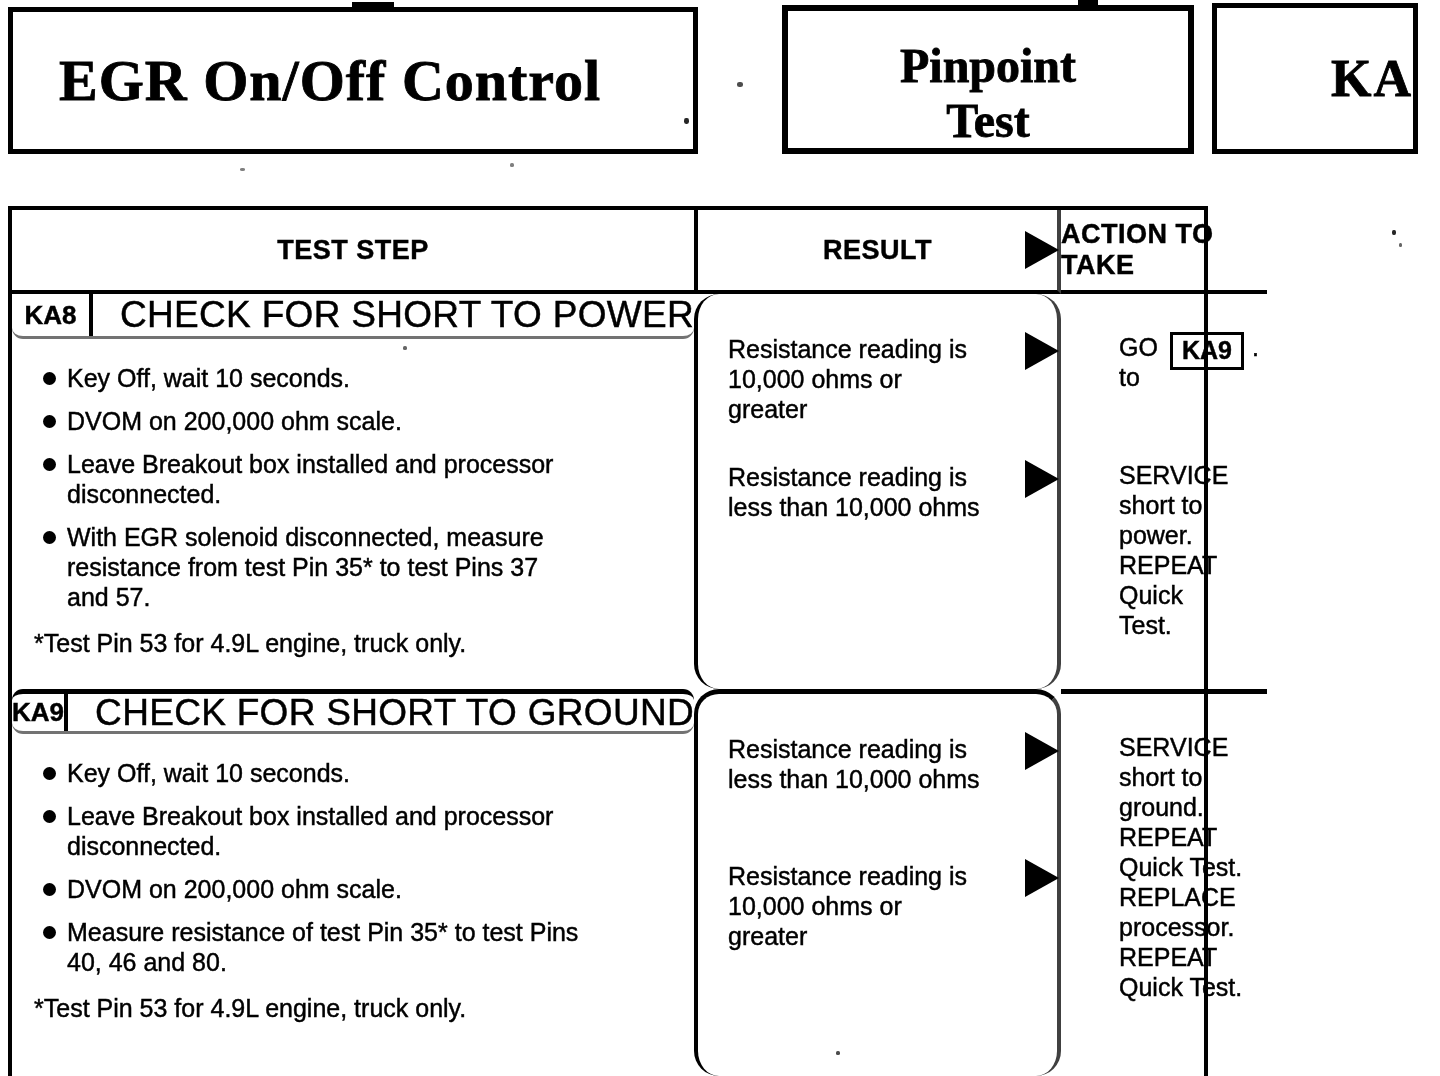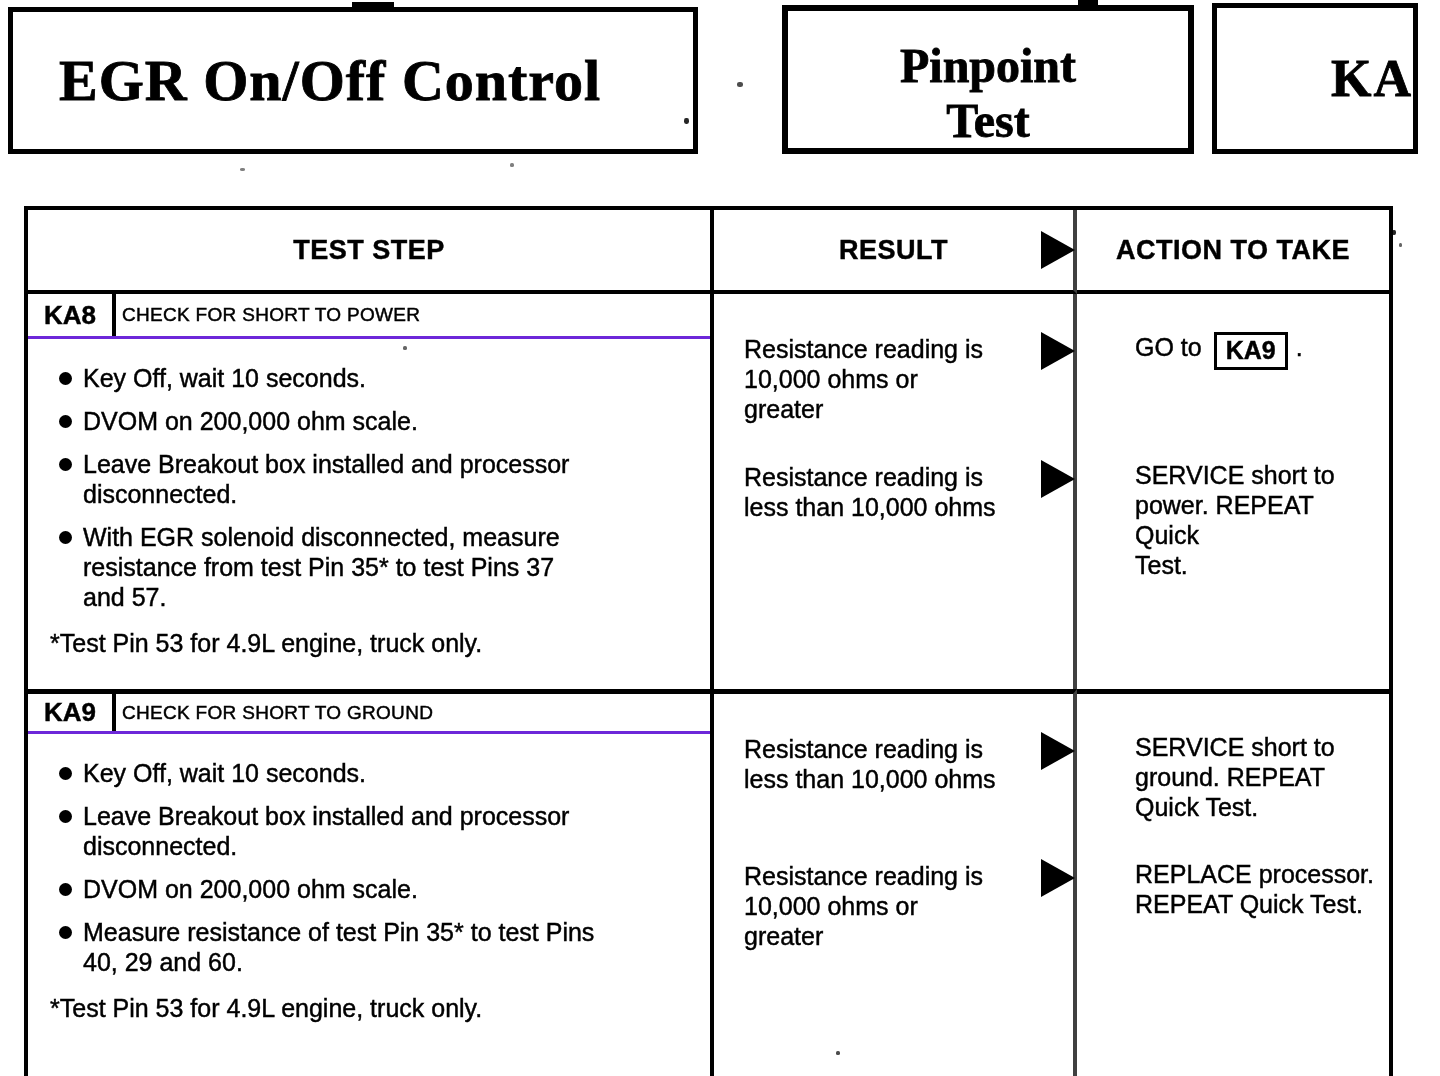--- a/index.html
+++ b/index.html
@@ -19,64 +19,64 @@
     -webkit-text-stroke:0.8px currentColor;
   }
   .mast-title { left:8px; top:7px; width:690px; height:147px;
     justify-content:flex-start; padding-left:46px; font-size:58px; letter-spacing:1px; }
   .mast-doctype { left:782px; top:5px; width:412px; height:149px;
     border-width:6px; font-size:48px; line-height:55px; text-align:center; flex-direction:column; }
   .mast-code { left:1212px; top:3px; width:206px; height:151px; font-size:52px; letter-spacing:2px; }
 
   
   .doc-table {
-    position:absolute; left:24px; top:206px; width:1369px; height:870px;
+    position:absolute; left:8px; top:206px; width:1200px; height:870px;
     box-sizing:border-box; border:4px solid #000; border-bottom:none;
     display:grid;
     grid-template-columns:682px 367px 1fr;
     grid-template-rows:84px 45px 350px 45px 1fr;
   }
   .cell { box-sizing:border-box; }
   .col2 { border-left:4px solid #000; border-right:4px solid #404040; }
 
   .head-cell {
     border-bottom:4px solid #000;
     display:flex; align-items:center; justify-content:center;
     font-weight:bold; font-size:27px; letter-spacing:0.5px;
     position:relative;
   }
   .head-cell.col2 .arrow { position:absolute; right:-2px; top:50%; margin-top:-19px; }
 
   
   .band {
-    border-bottom:3px solid #6d28d9;
-    display:flex; align-items:stretch;
+    border-bottom:3px solid #737373;
+    display:flex; align-items:stretch;border-radius:11px;
   }
   .band-label {
     width:88px; border-right:4px solid #000; box-sizing:border-box;
     display:flex; align-items:center; justify-content:center;
     font-weight:bold; font-size:26px;
   }
   .band-title {
-    display:flex; align-items:center; padding-left:6px;
-    font-size:19px; letter-spacing:0.3px; white-space:nowrap;text-align:right;
+    display:flex; align-items:center; padding-left:27px;
+    font-size:37px; letter-spacing:0.3px; white-space:nowrap;text-align:right;
   }
   .band-ka9, .ka9-top { border-top:5px solid #000; }
 
   
   .step-cell { padding:24px 18px 0 0; font-size:25px; line-height:30px; }
   .step { position:relative; padding-left:55px; margin-bottom:13px; }
   .bullet {
     position:absolute; left:31px; top:9px;
     width:13px; height:13px; border-radius:50%; background:#000;
   }
   .footnote { margin-left:22px; margin-top:16px; }
 
   
-  .result-cell { padding:40px 0 0 30px; font-size:25px; line-height:30px; position:relative; }
+  .result-cell { padding:40px 0 0 30px; font-size:25px; line-height:30px; position:relative;border-radius:25px; }
   .action-cell { padding:38px 8px 0 58px; font-size:25px; line-height:30px; }
   .outcome { position:relative; }
   .outcome.h128 { min-height:128px; }
   .outcome.h127 { min-height:127px; }
   .arrow {
     display:block; width:0; height:0;
     border-top:19px solid transparent; border-bottom:19px solid transparent;
     border-left:34px solid #000;
   }
   .outcome > .arrow { position:absolute; top:-2px; right:-2px; }
@@ -199,21 +199,21 @@
         <div>Leave Breakout box installed and processor</div>
         <div>disconnected.</div>
       </div>
       <div class="step">
         <span class="bullet"></span>
         <div>DVOM on 200,000 ohm scale.</div>
       </div>
       <div class="step">
         <span class="bullet"></span>
         <div>Measure resistance of test Pin 35* to test Pins</div>
-        <div>40, 29 and 60.</div>
+        <div>40, 46 and 80.</div>
       </div>
       <div class="footnote">*Test Pin 53 for 4.9L engine, truck only.</div>
     </div>
 
     <div class="cell col2 result-cell ka9-top" style="grid-column:2;grid-row:4/6;">
       <div class="outcome h127">
         <div>Resistance reading is</div>
         <div>less than 10,000 ohms</div>
         <span class="arrow"></span>
       </div>

